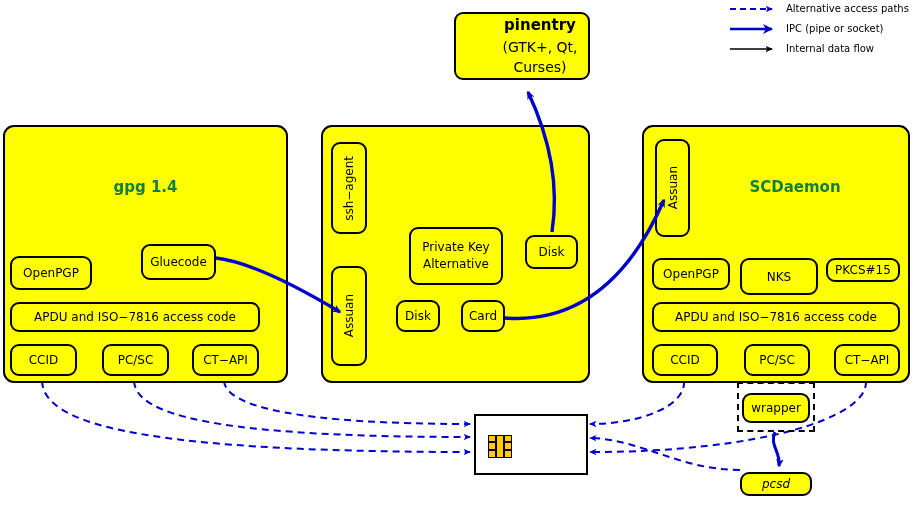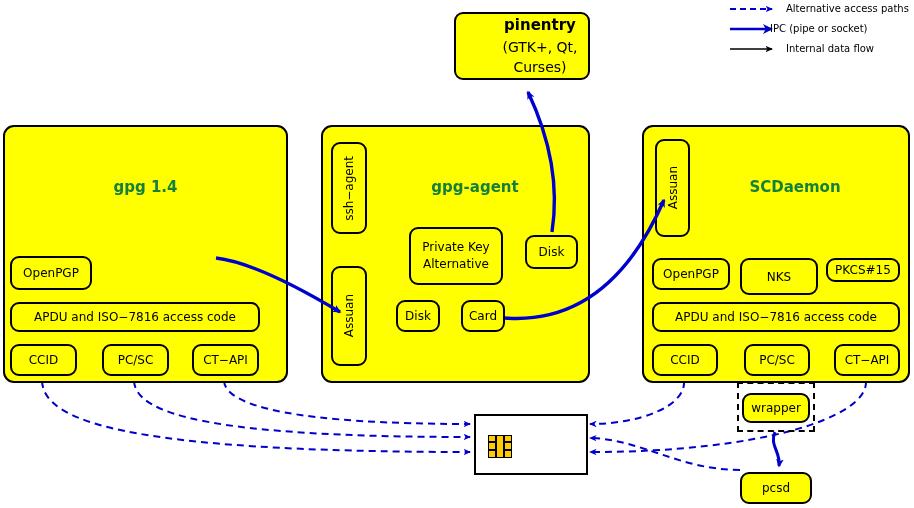--- a/index.html
+++ b/index.html
@@ -187,30 +187,32 @@
 
     <g>
       <path d="M775,432 C769,445 781,452 779,466" stroke="#0000cc" stroke-width="3" fill="none" marker-end="url(#arrow-blue-thick)"></path>
     </g>
   </svg>
 
   <div class="node container-node" style="left:3px; top:125px; width:285px; height:258px;"></div>
   <div class="container-title" style="top:178px; left:3px; width:285px;">gpg 1.4</div>
 
   <div class="node container-node" style="left:321px; top:125px; width:269px; height:258px;"></div>
-  <div class="container-title" style="top:178px; left:360px; width:230px;">gpg-agent</div>
 
   <div class="node container-node" style="left:642px; top:125px; width:268px; height:258px;"></div>
   <div class="container-title" style="top:178px; left:680px; width:230px;">SCDaemon</div>
 
   <div class="node leaf two-line" style="left:454px; top:12px; width:136px; height:68px;padding-left:36px;">
     <span class="pinentry-title">pinentry</span>
     <span class="pinentry-sub">(GTK+, Qt, Curses)</span>
   </div>
 
+  <div class="node leaf" style="left:141px; top:244px; width:75px; height:36px;">
+    <span>Gluecode</span>
+  </div>
   <div class="node leaf" style="left:10px; top:256px; width:82px; height:34px;">
     <span>OpenPGP</span>
   </div>
   <div class="node leaf" style="left:10px; top:302px; width:250px; height:30px;">
     <span>APDU and ISO−7816 access code</span>
   </div>
   <div class="node leaf" style="left:10px; top:344px; width:67px; height:32px;">
     <span>CCID</span>
   </div>
   <div class="node leaf" style="left:102px; top:344px; width:67px; height:32px;">
@@ -262,21 +264,21 @@
     <span>PC/SC</span>
   </div>
   <div class="node leaf" style="left:834px; top:344px; width:66px; height:32px;">
     <span>CT−API</span>
   </div>
 
   <div class="dashed-region" style="left:737px; top:382px; width:78px; height:50px;"></div>
   <div class="node leaf" style="left:742px; top:393px; width:68px; height:30px;">
     <span>wrapper</span>
   </div>
-  <div class="node leaf" style="left:740px; top:472px; width:72px; height:32px;">
+  <div class="node leaf" style="left:740px; top:472px; width:72px; height:24px;font-style:italic;">
     <span>pcsd</span>
   </div>
 
   <div class="smartcard" style="left:474px; top:414px; width:114px; height:61px;">
     <div class="chip" style="left:12px; top:19px; width:22px; height:21px;">
       <div class="chip-line" style="left:6px; top:0px; width:1.5px; height:21px;"></div>
       <div class="chip-line" style="left:14px; top:0px; width:1.5px; height:21px;"></div>
       <div class="chip-line" style="left:0px; top:5px; width:6px; height:1.5px;"></div>
       <div class="chip-line" style="left:0px; top:13px; width:6px; height:1.5px;"></div>
       <div class="chip-line" style="left:15px; top:5px; width:7px; height:1.5px;"></div>
@@ -310,17 +312,17 @@
         </marker>
         <marker id="lg-arrow-black" markerWidth="8" markerHeight="8" refX="6.5" refY="4" orient="auto" markerUnits="userSpaceOnUse">
           <path d="M0,0.9 L7.5,4 L0,7.1 L2,4 Z" fill="#000000"></path>
         </marker>
       </defs>
       <line x1="6" y1="7" x2="48" y2="7" stroke="#0000cc" stroke-width="2" stroke-dasharray="6,4" marker-end="url(#lg-arrow-dash)"></line>
       <line x1="6" y1="27" x2="48" y2="27" stroke="#0000cc" stroke-width="2.6" marker-end="url(#lg-arrow-thick)"></line>
       <line x1="6" y1="47" x2="48" y2="47" stroke="#000000" stroke-width="1.4" marker-end="url(#lg-arrow-black)"></line>
     </svg>
     <span class="legend-text" style="left:62px; top:1px;">Alternative access paths</span>
-    <span class="legend-text" style="left:46px; top:21px;">IPC (pipe or socket)</span>
+    <span class="legend-text" style="left:62px; top:21px;">IPC (pipe or socket)</span>
     <span class="legend-text" style="left:62px; top:41px;">Internal data flow</span>
   </div>
 
 </div>
 
 </body></html>

